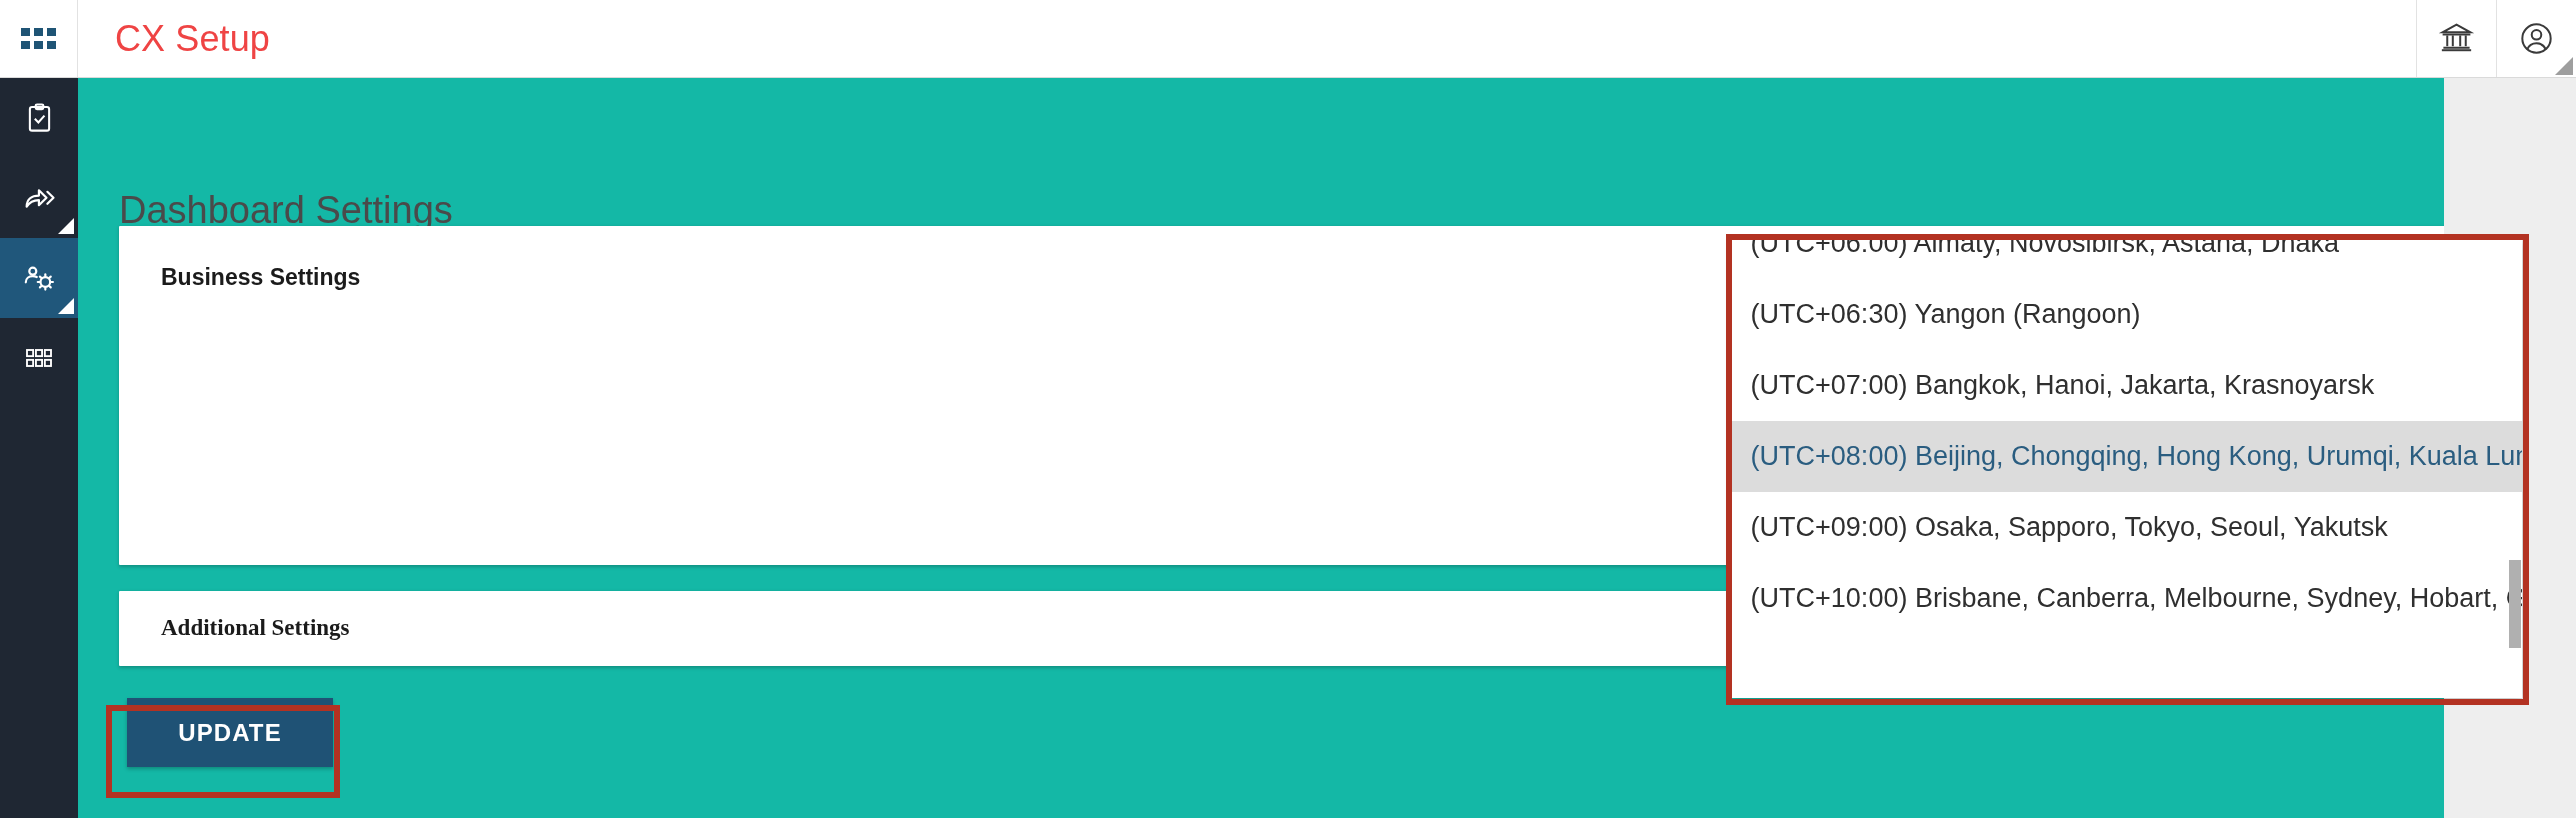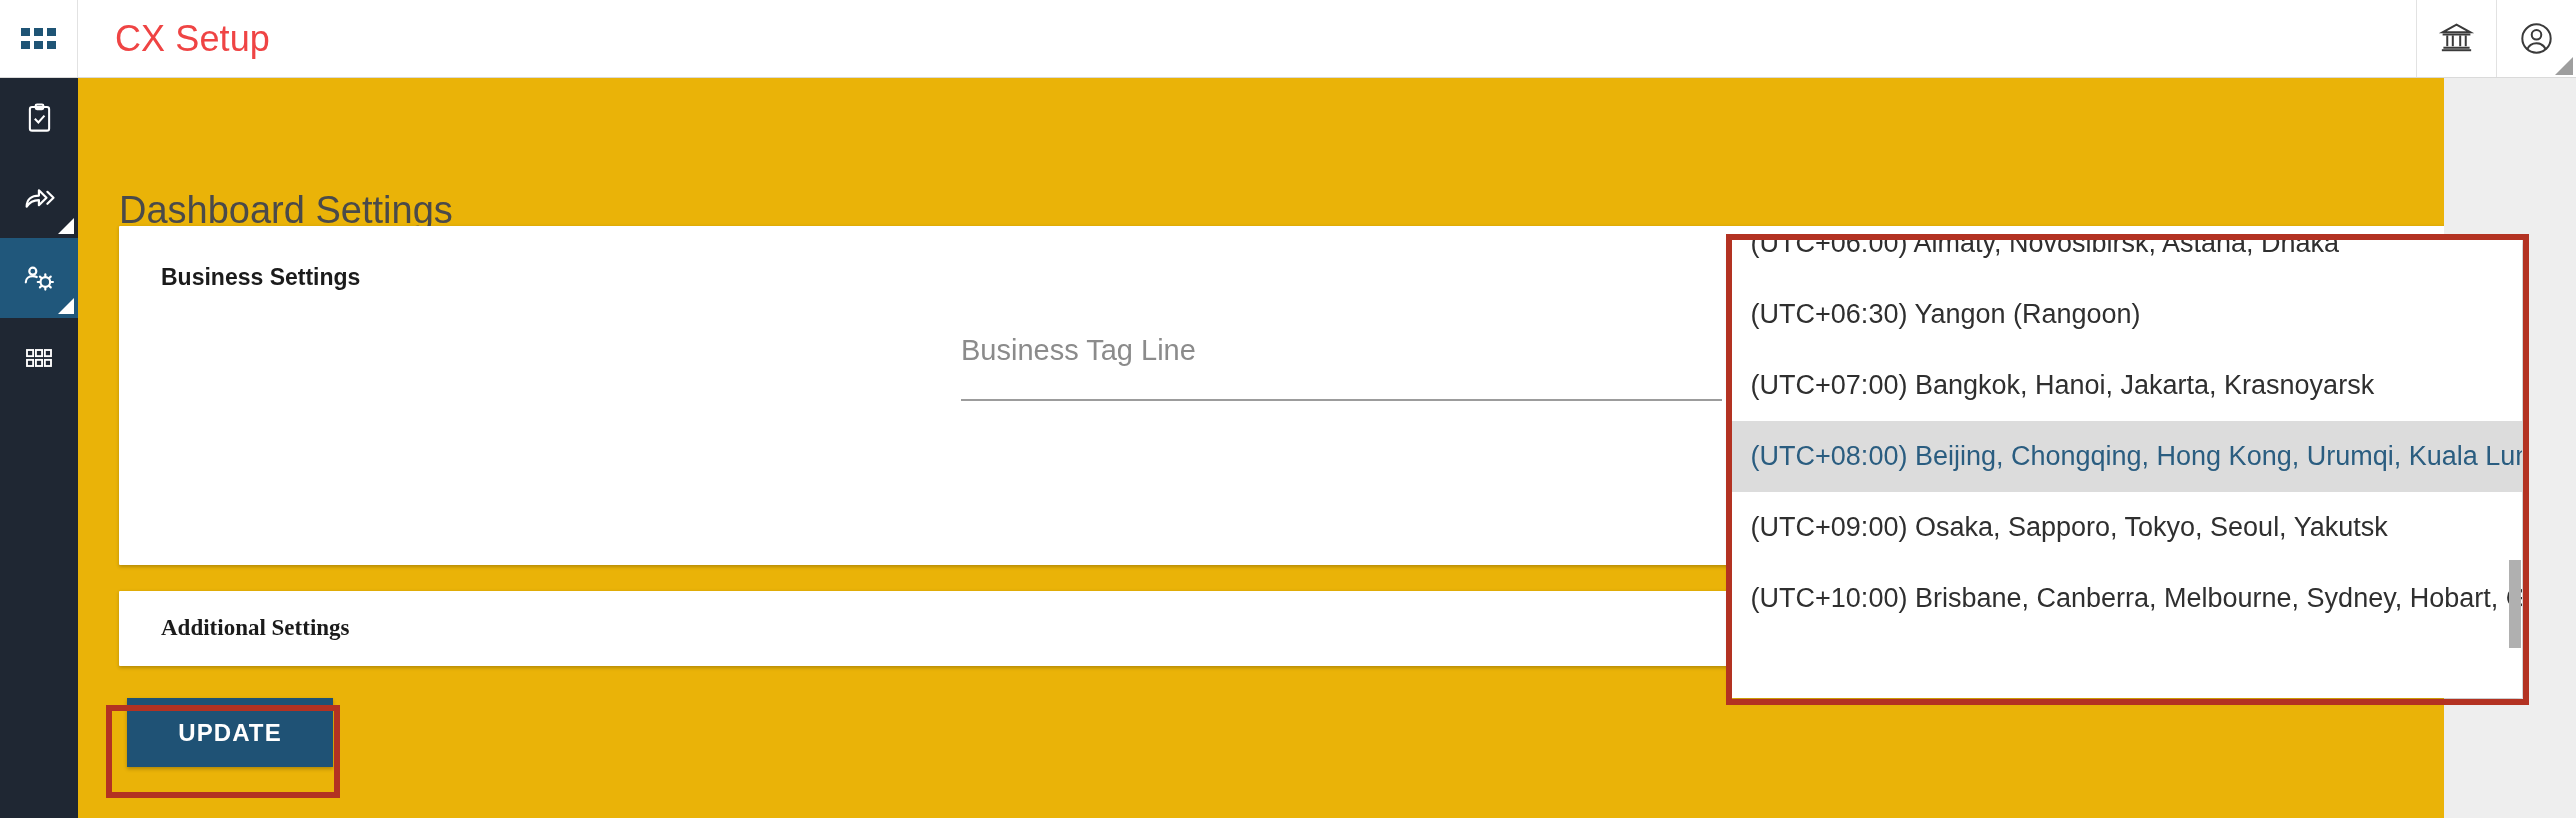--- a/index.html
+++ b/index.html
@@ -100,21 +100,21 @@
     border-left: 16px solid transparent;
     border-bottom: 16px solid #ffffff;
   }
 
   
   .content {
     position: absolute;
     top: 78px; left: 78px;
     width: 2366px;
     height: 741px;
-    background: #eab308;
+    background: #14b8a6;
     overflow: hidden;
   }
 
   .page-title {
     position: absolute;
     top: 111px;
     left: 41px;
     font-size: 38px;
     color: #4a4a4a;
     font-weight: 400;
@@ -373,24 +373,20 @@
 
   <div class="content">
 
     <div class="page-title">Dashboard Settings</div>
 
     <div class="card card-business">
 
       <div class="section-heading">Business Settings</div>
 
 
-      <div class="field f-tagline">
-        <div class="field-placeholder">Business Tag Line</div>
-        <div class="field-underline"></div>
-      </div>
 
 
 
     </div>
 
     <div class="card card-additional">
       <div class="section-heading">Additional Settings</div>
     </div>
 
     <button class="update-btn">UPDATE</button>

